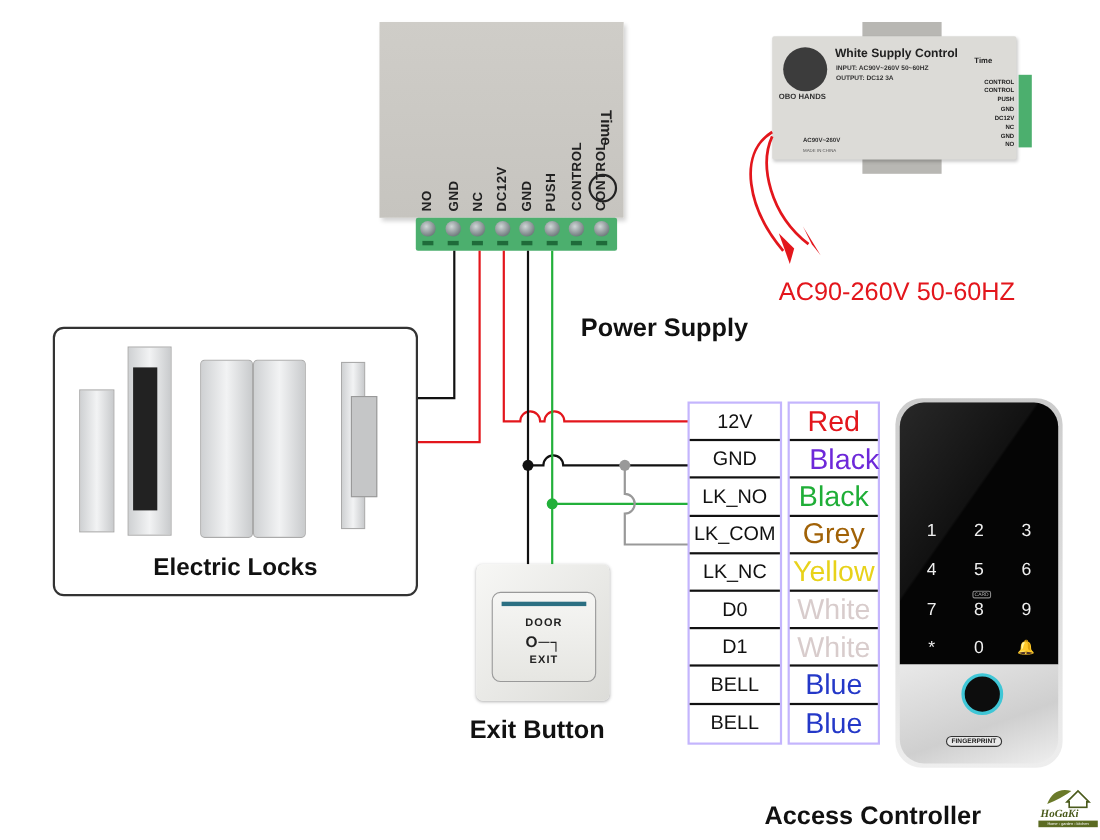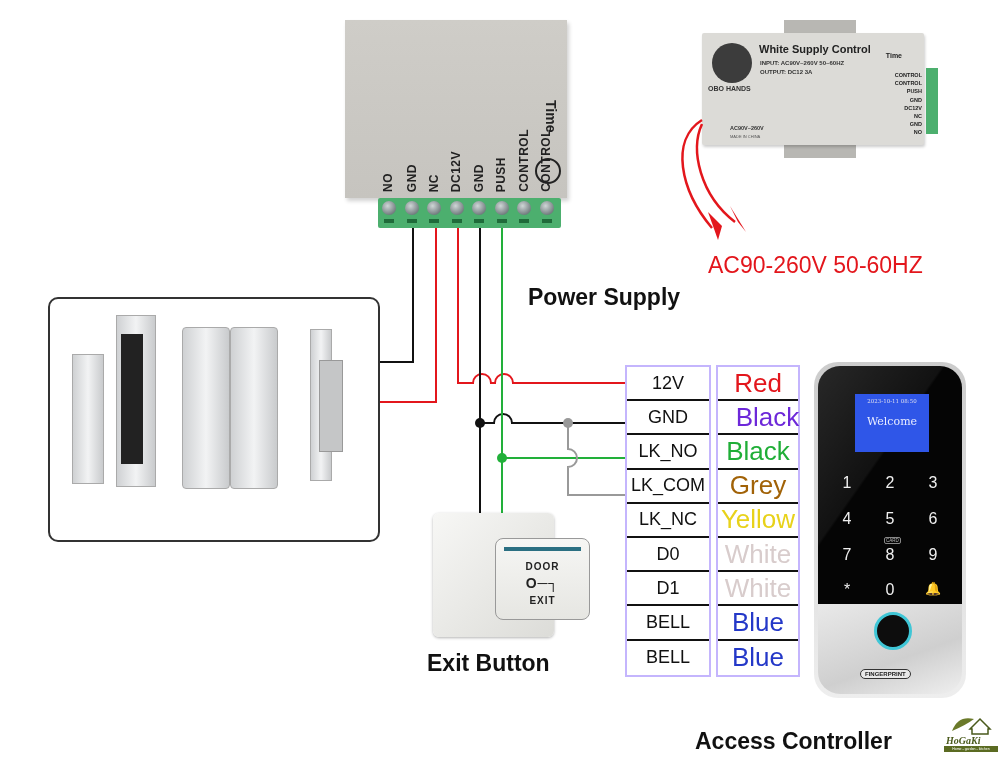--- a/index.html
+++ b/index.html
@@ -32,21 +32,21 @@
   
   .locks-box{left:48px;top:297px;width:328px;height:241px;border:2px solid #333;border-radius:10px;background:#fff;}
   .lock{position:absolute;background:linear-gradient(90deg,#cfd1d3,#f2f3f4,#c9cbcd);border:1px solid #aaa;}
   
   .tbl{position:absolute;border:2px solid #c4b5fd;}
   .tbl .cell{height:34.2px;border-bottom:2px solid #111;display:flex;align-items:center;justify-content:center;font-size:18px;color:#111;box-sizing:border-box;}
   .tbl .cell:last-child{border-bottom:none;}
   .tbl-colors .cell{font-size:26px;}
   
   .exit-plate{left:433px;top:513px;width:121px;height:124px;background:linear-gradient(135deg,#f7f7f5,#dcdcd8);border-radius:6px;box-shadow:0 1px 3px rgba(0,0,0,.3);}
-  .exit-inner{position:absolute;left:14px;top:25px;width:93px;height:80px;border:1px solid #999;border-radius:8px;background:linear-gradient(180deg,#f6f6f4,#e6e6e2);margin-left:48px;}
+  .exit-inner{position:absolute;left:14px;top:25px;width:93px;height:80px;border:1px solid #999;border-radius:8px;background:linear-gradient(180deg,#f6f6f4,#e6e6e2);}
   .exit-bar{position:absolute;left:8px;top:8px;width:77px;height:4px;background:#2b6f82;}
   .exit-t{position:absolute;width:100%;text-align:center;font-weight:bold;font-size:10px;letter-spacing:1px;color:#222;}
   
   .keypad{left:814px;top:362px;width:152px;height:336px;border-radius:24px;background:linear-gradient(180deg,#ccc 0,#eee 100%);padding:0;}
   .kp-black{position:absolute;left:4px;top:4px;width:144px;height:238px;background:#050505;border-radius:22px 22px 0 0;overflow:hidden;}
   .kp-gloss{position:absolute;left:0;top:0;width:100%;height:100%;background:linear-gradient(125deg,rgba(255,255,255,.14) 0,rgba(255,255,255,.05) 40%,transparent 41%);}
   .kp-screen{position:absolute;left:37px;top:28px;width:74px;height:58px;background:#2f56e8;}
   .kp-date{position:absolute;top:4px;width:100%;text-align:center;font-family:"DejaVu Serif",serif;font-size:5.5px;color:#dde;}
   .kp-welcome{position:absolute;top:21px;width:100%;text-align:center;font-family:"DejaVu Serif",serif;font-size:11px;color:#e8ecff;}
   .kp-key{position:absolute;width:30px;text-align:center;color:#f0f0f0;font-size:16px;font-weight:300;}
@@ -151,20 +151,21 @@
 <div class="abs locks-box">
   <div class="lock" style="left:22px;top:55px;width:30px;height:128px;"></div>
   <div class="lock" style="left:66px;top:16px;width:38px;height:170px;">
     <div style="position:absolute;left:4px;top:18px;width:22px;height:130px;background:#222;"></div>
   </div>
   <div class="lock" style="left:132px;top:28px;width:46px;height:160px;border-radius:4px;"></div>
   <div class="lock" style="left:180px;top:28px;width:46px;height:160px;border-radius:4px;"></div>
   <div class="lock" style="left:260px;top:30px;width:20px;height:150px;">
     <div style="position:absolute;left:8px;top:30px;width:22px;height:90px;background:#c5c6c7;border:1px solid #999;"></div>
   </div>
+  <div class="abs" style="left:0;top:204px;width:100%;text-align:center;font-weight:bold;font-size:22px;color:#111;">Electric Locks</div>
 </div>
 
 <div class="abs exit-plate">
   <div class="exit-inner">
     <div class="exit-bar"></div>
     <div class="exit-t" style="top:22px;">DOOR</div>
     <div class="exit-t" style="top:36px;font-size:14px;">O─┐</div>
     <div class="exit-t" style="top:56px;">EXIT</div>
   </div>
 </div>
@@ -189,24 +190,20 @@
     <div class="cell" style="color: rgb(232, 210, 26);">Yellow</div>
     <div class="cell" style="color: rgb(216, 204, 204);">White</div>
     <div class="cell" style="color: rgb(216, 204, 204);">White</div>
     <div class="cell" style="color: rgb(36, 56, 200);">Blue</div>
     <div class="cell" style="color: rgb(36, 56, 200);">Blue</div>
   </div>
 
 <div class="abs keypad">
   <div class="kp-black">
     <div class="kp-gloss"></div>
-    <div class="kp-screen">
-      <div class="kp-date">2023-10-11  08:50</div>
-      <div class="kp-welcome">Welcome</div>
-    </div>
     <div id="kp-keys">
         <div class="kp-key" style="left: 14px; top: 108px;">1</div>
         <div class="kp-key" style="left: 57px; top: 108px;">2</div>
         <div class="kp-key" style="left: 100px; top: 108px;">3</div>
         <div class="kp-key" style="left: 14px; top: 144px;">4</div>
         <div class="kp-key" style="left: 57px; top: 144px;">5</div>
         <div class="kp-key" style="left: 100px; top: 144px;">6</div>
         <div class="kp-key" style="left: 14px; top: 180px;">7</div>
         <div class="kp-key" style="left: 57px; top: 180px;">8</div>
         <div class="kp-key" style="left: 100px; top: 180px;">9</div>

